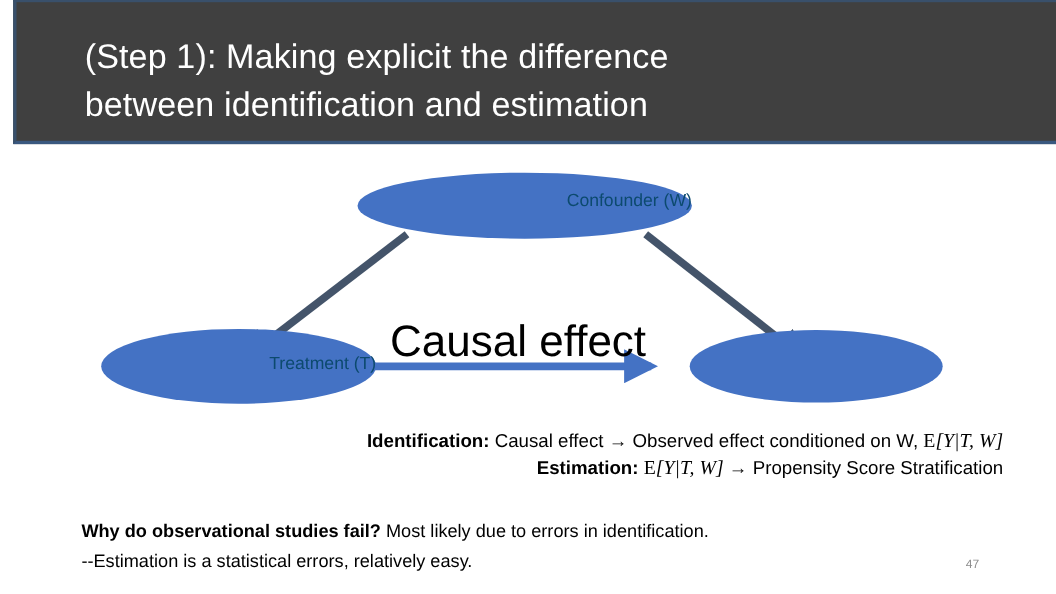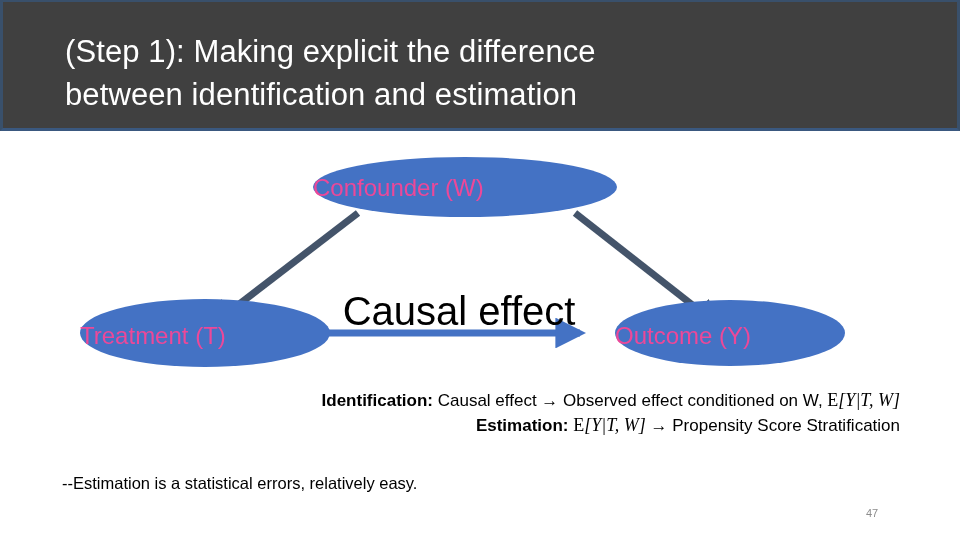--- a/index.html
+++ b/index.html
@@ -11,21 +11,21 @@
     width: 960px;
     height: 540px;
     overflow: hidden;
     font-family: "Liberation Sans", sans-serif;
     position: relative;
   }
 
   
   #slide {
     position: absolute;
-    left: 0; top: 0;
+    left: 12px; top: 0;
     width: 859px;
     height: 540px;
     background: #ffffff;
   }
 
   
   #title-band {
     position: absolute;
     left: 0; top: 0;
     width: 960px;
@@ -61,23 +61,23 @@
   #diagram-svg {
     position: absolute;
     left: 0; top: 0;
     width: 960px;
     height: 409px;
   }
 
   
   .node-label {
     position: absolute;
-    color: #ec4899;
-    font-size: 24px;
-    text-align: left;
+    color: #0c4a6e;
+    font-size: 16px;
+    text-align: right;
     white-space: nowrap;
     pointer-events: none;
   }
   #label-confounder { left: 313px; top: 174px; width: 304px; }
   #label-treatment  { left: 80px;  top: 322px; width: 250px; }
   #label-outcome    { left: 615px; top: 322px; width: 230px; }
 
   #label-causal-effect {
     position: absolute;
     left: 330px;
@@ -168,29 +168,29 @@
       <ellipse cx="205" cy="202" rx="125" ry="34" fill="#4472C4"></ellipse>
       <ellipse cx="730" cy="202" rx="115" ry="33" fill="#4472C4"></ellipse>
     </svg>
 
   </div>
 
   <div class="node-label" id="label-confounder">Confounder (W)</div>
 
   <div class="node-label" id="label-treatment">Treatment (T)</div>
 
-  <div class="node-label" id="label-outcome">Outcome (Y)</div>
 
   <div id="label-causal-effect">Causal effect</div>
 
   <div id="formula-block">
     <div class="formula-line"><b>Identification:</b><span> Causal effect → Observed effect conditioned on W, </span><span class="math-up">E</span><span class="math">[Y|T, W]</span></div>
 
     <div class="formula-line"><b>Estimation:</b><span>&nbsp;</span><span class="math-up">E</span><span class="math">[Y|T, W]</span><span> → Propensity Score Stratification</span></div>
   </div>
 
   <div id="notes-block">
+    <div id="notes-line-1"><b>Why do observational studies fail?</b><span> Most likely due to errors in identification.</span></div>
     <div id="notes-line-2">--Estimation is a statistical errors, relatively easy.</div>
   </div>
 
   <div id="page-number">47</div>
 
 </div>
 
 </body></html>

